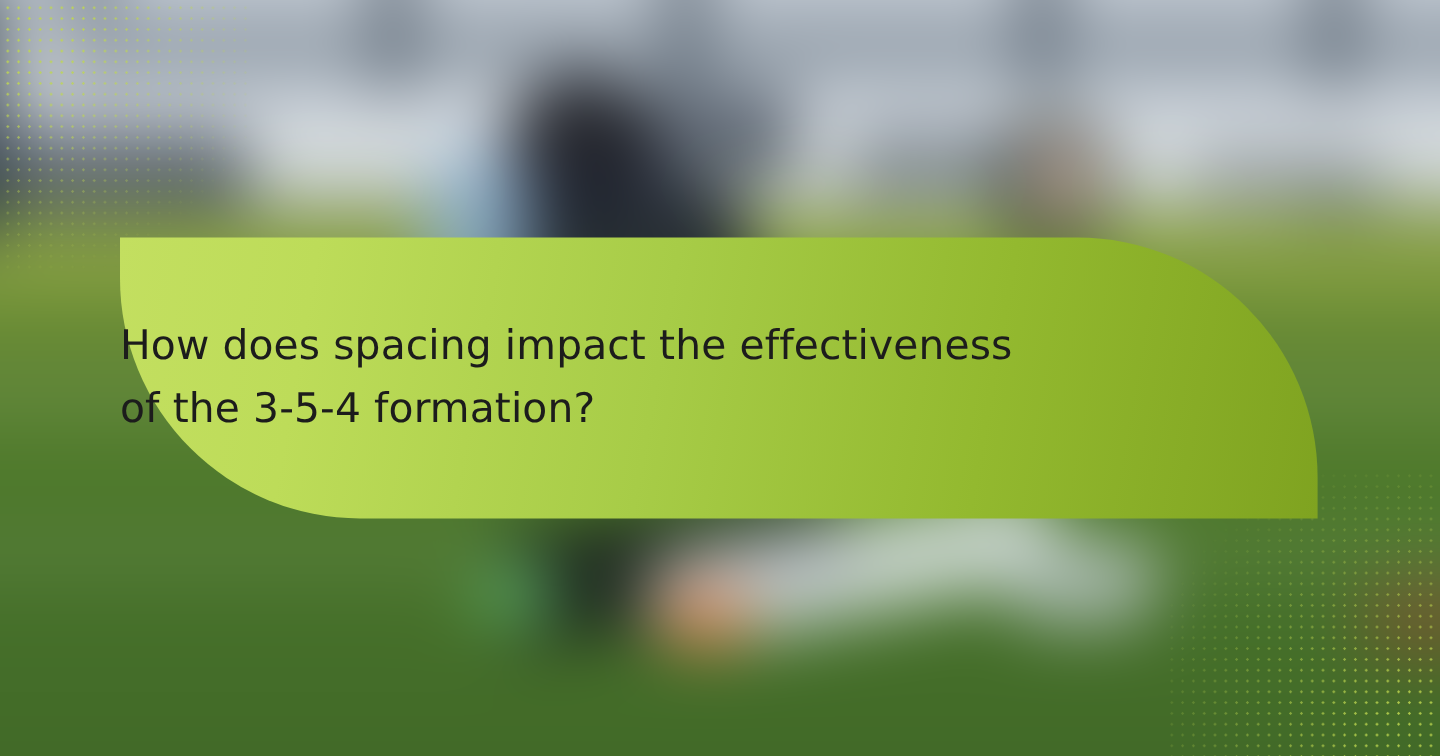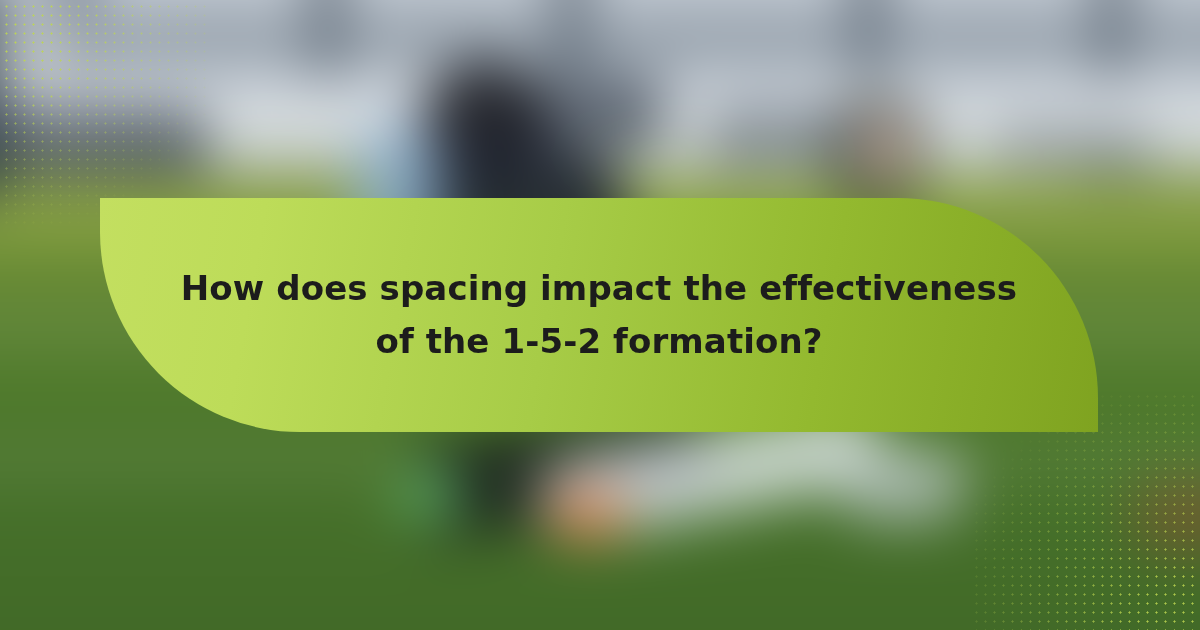--- a/index.html
+++ b/index.html
@@ -85,24 +85,23 @@
     border-bottom-left-radius:200px;
     display:flex;
     flex-direction:column;
     align-items:center;
     justify-content:center;
   }
 
   .headline-line {
     display:block;
     width:100%;
-    text-align:center;
     color:#1c1c1c;
     font-size:34px;
-    font-weight:700;
+    font-weight:400;
     line-height:53px;
     letter-spacing:.1px;
     white-space:nowrap;
   }
   .headline-line.l2 { margin-left:0; }
 </style>
 </head>
 <body>
 
 <div id="stage">
@@ -148,16 +147,16 @@
     <div class="blob" style="left:612px; top:540px; width:72px;  height:46px;  border-radius:22px; background:rgba(226,122,70,.85);"></div>
     <div class="blob" style="left:885px; top:500px; width:120px; height:70px;  border-radius:34px; background:rgba(200,208,216,.70);"></div>
     <div class="blob" style="left:1160px;top:530px; width:110px; height:70px;  border-radius:36px; background:rgba(150,70,54,.45);"></div>
   </div>
 
   <div class="dots" id="dots-tl"></div>
   <div class="dots" id="dots-br"></div>
 
   <div id="banner">
     <span class="headline-line l1">How does spacing impact the effectiveness</span>
-    <span class="headline-line l2">of the 1-5-2 formation?</span>
+    <span class="headline-line l2">of the 3-5-4 formation?</span>
   </div>
 
 </div>
 
 </body></html>

